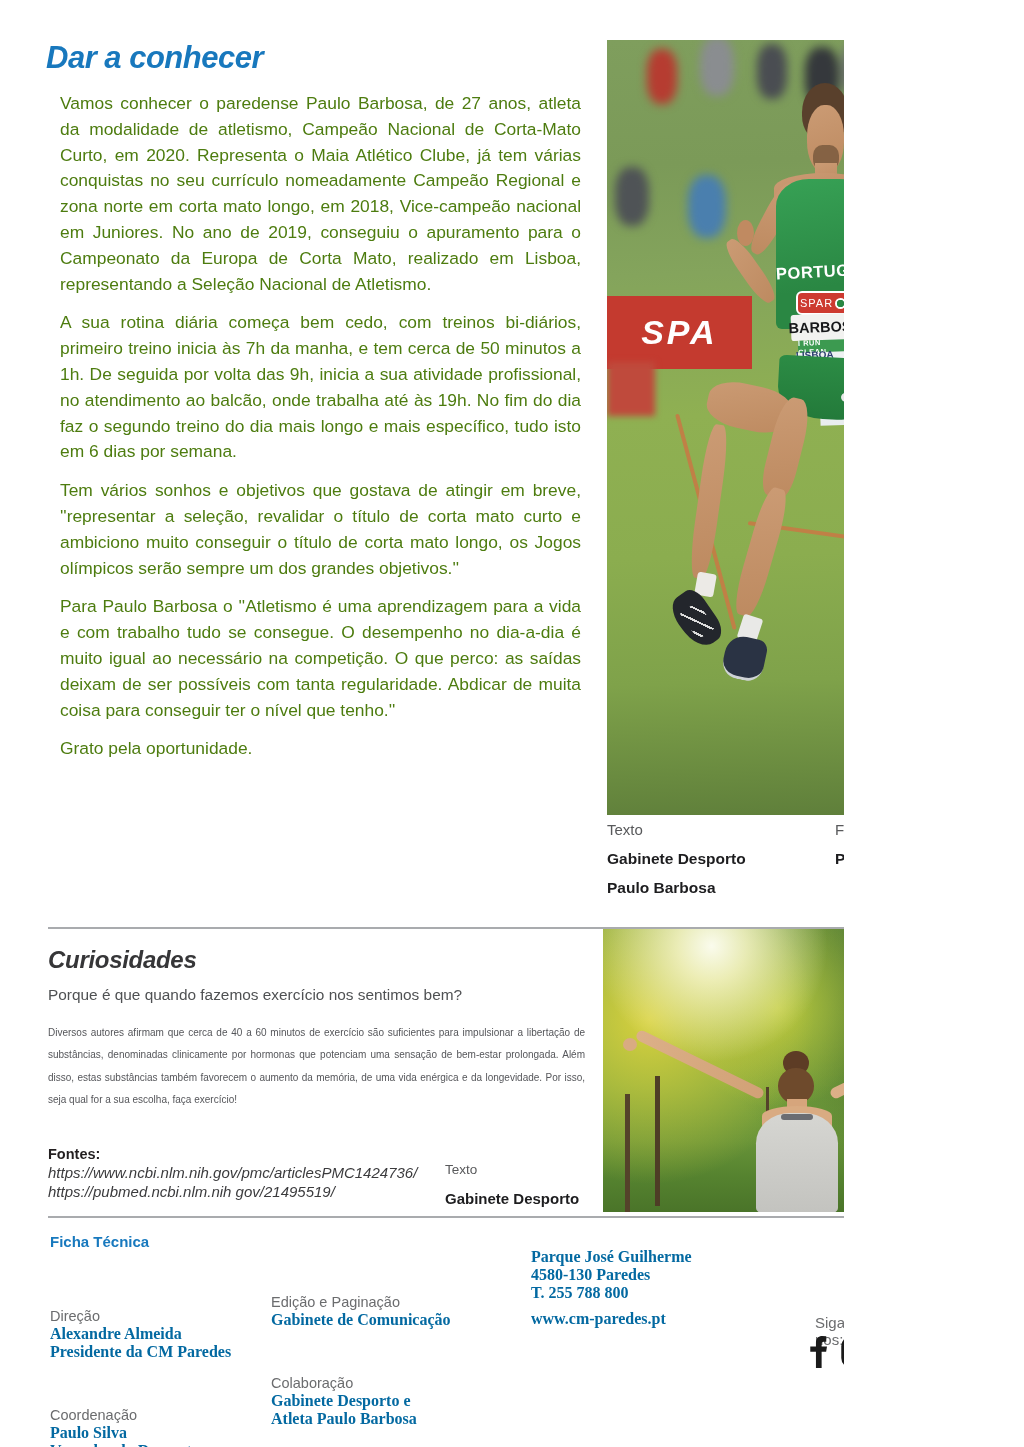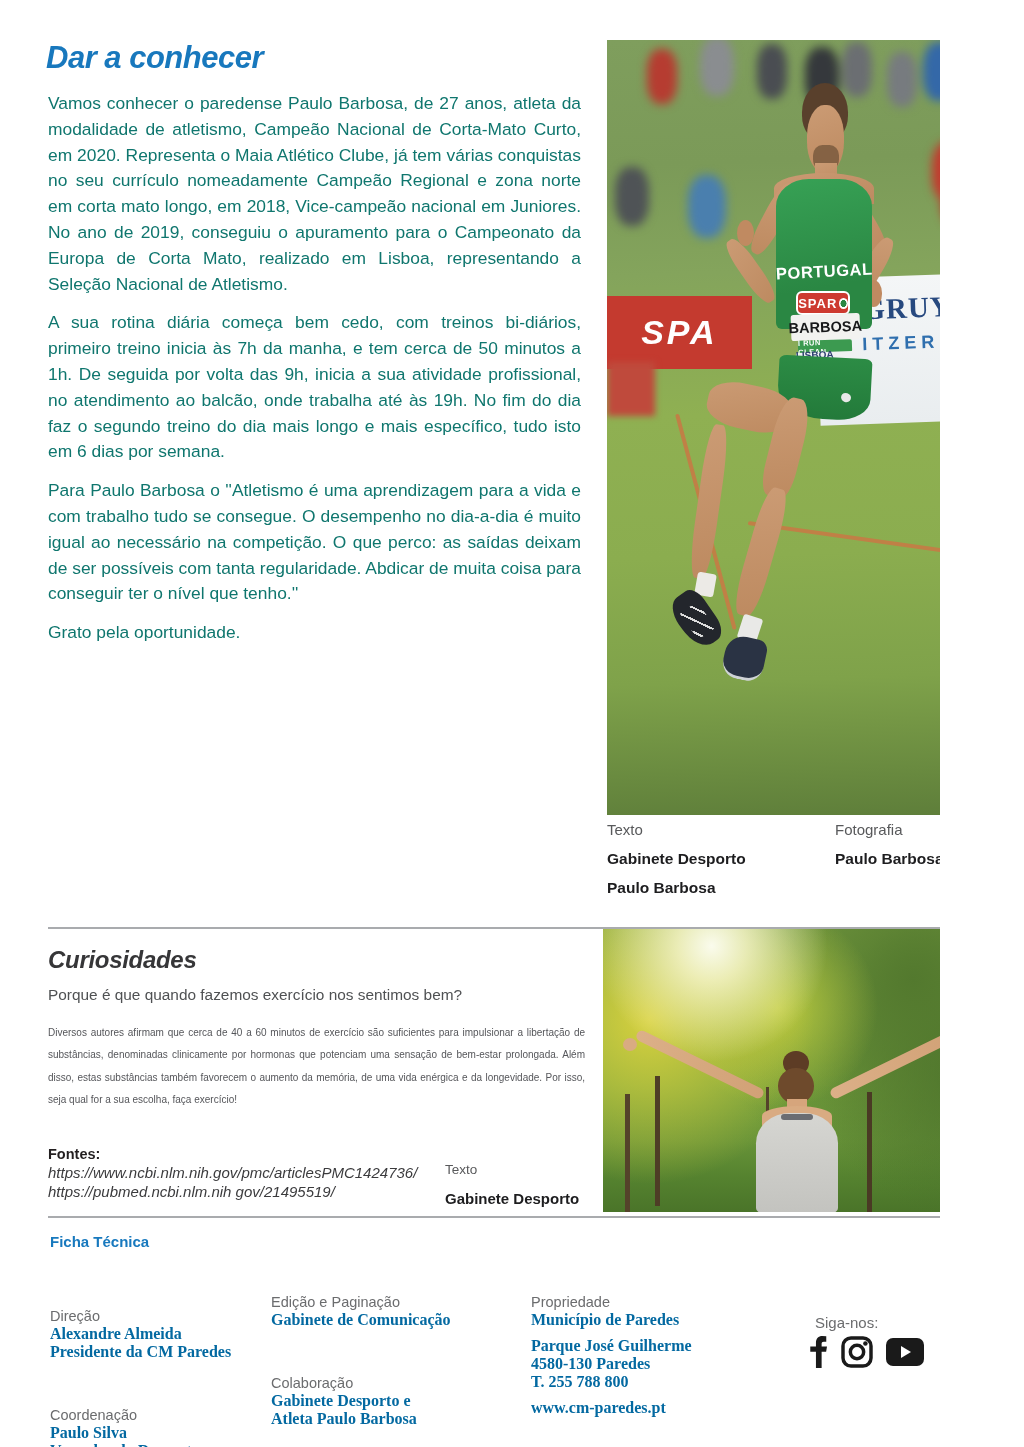--- a/index.html
+++ b/index.html
@@ -1,31 +1,31 @@
 <!DOCTYPE html>
 <html><head>
 <meta charset="utf-8">
 <style>
   * { margin:0; padding:0; box-sizing:border-box; }
   html,body { background:#ffffff; }
   .page {
-    position:relative; width:940px; height:1447px; background:#ffffff;
+    position:relative; width:844px; height:1447px; background:#ffffff;
     font-family:"Liberation Sans","DejaVu Sans",sans-serif; overflow:hidden;padding-left:8px;
   }
   .abs { position:absolute; }
 
   
   .article-title {
     left:46px; top:40px; font-size:31px; font-style:italic; font-weight:bold;
     letter-spacing:-0.5px; color:#1878bd;
   }
   .article-body { left:48px; top:91px; width:533px; }
   .article-body p {
     font-size:17.4px; line-height:25.8px; text-align:justify;
-    color:#0f766e; margin:0 0 13px 0;
+    color:#4d7c0f; margin:0 0 13px 12px;
   }
   .article-body p.last { margin-top:12px; }
 
   
   .photo1 {
     left:607px; top:40px; width:371px; height:775px; overflow:hidden;
     background:linear-gradient(178deg,#7f9e5d 0%,#7b9a58 16%,#84a45c 30%,
       #8fb052 48%,#8bad4f 66%,#7fa24a 82%,#5e7e3a 100%);
   }
   .crowd {
@@ -69,21 +69,21 @@
   .r-neck { left:56%; top:15.9%; width:6%; height:3%; }
   .r-shoulders { left:45%; top:17.1%; width:27%; height:4%; border-radius:50% 50% 0 0; }
   .r-jersey { left:45.5%; top:17.9%; width:26%; height:19.4%;
     background:linear-gradient(170deg,#37a155,#2a8743 70%);
     border-radius:34% 34% 6% 6% / 18% 18% 4% 4%; }
   .r-portugal { left:45.5%; top:28.6%; width:26%; text-align:center; color:#fff;
     font-weight:bold; font-size:16.5px; letter-spacing:.5px; transform:rotate(-3deg); }
   .r-sparbox { left:51%; top:32.4%; width:14.5%; height:3.1%; background:#cd3a30;
     border:2px solid #fff; border-radius:6px; display:flex; align-items:center;
     justify-content:center; gap:2px; }
-  .r-sparbox .t { color:#fff; font-weight:bold; font-size:13px; letter-spacing:1px; }
+  .r-sparbox .t { color:#fff; font-weight:normal; font-size:11px; letter-spacing:1px; }
   .r-sparbox .logo { width:11px; height:11px; border-radius:50%;
     background:radial-gradient(#2a8743 45%,#ffffff 50%); }
   .r-bib { left:49.5%; top:35.4%; width:18.5%; height:3.4%; background:#f2f2f0;
     border-radius:3px; display:flex; align-items:center; justify-content:center;
     transform:rotate(-2deg); }
   .r-bib span { color:#17181a; font-weight:bold; font-size:14.5px; }
   .r-clean { left:51.5%; top:38.7%; width:14.5%; height:1.7%; background:#3c9a50;
     border-radius:2px; display:flex; align-items:center; justify-content:center;
     transform:rotate(-2deg); }
   .r-clean span { color:#fff; font-weight:bold; font-size:7.5px; letter-spacing:.5px; }
@@ -188,20 +188,21 @@
 </style>
 </head>
 <body>
 
 <div class="page">
 
   <div class="abs article-title">Dar a conhecer</div>
   <div class="abs article-body">
     <p>Vamos conhecer o paredense Paulo Barbosa, de 27 anos, atleta da modalidade de atletismo, Campeão Nacional de Corta-Mato Curto, em 2020. Representa o Maia Atlético Clube, já tem várias conquistas no seu currículo nomeadamente Campeão Regional e zona norte em corta mato longo, em 2018, Vice-campeão nacional em Juniores. No ano de 2019, conseguiu o apuramento para o Campeonato da Europa de Corta Mato, realizado em Lisboa, representando a Seleção Nacional de Atletismo.</p>
     <p>A sua rotina diária começa bem cedo, com treinos bi-diários, primeiro treino inicia às 7h da manha, e tem cerca de 50 minutos a 1h. De seguida por volta das 9h, inicia a sua atividade profissional, no atendimento ao balcão, onde trabalha até às 19h. No fim do dia faz o segundo treino do dia mais longo e mais específico, tudo isto em 6 dias por semana.</p>
+    <p>Tem vários sonhos e objetivos que gostava de atingir em breve, ''representar a seleção, revalidar o título de corta mato curto e ambiciono muito conseguir o título de corta mato longo, os Jogos olímpicos serão sempre um dos grandes objetivos.''</p>
     <p>Para Paulo Barbosa o ''Atletismo é uma aprendizagem para a vida e com trabalho tudo se consegue. O desempenho no dia-a-dia é muito igual ao necessário na competição. O que perco: as saídas deixam de ser possíveis com tanta regularidade. Abdicar de muita coisa para conseguir ter o nível que tenho.''</p>
     <p class="last">Grato pela oportunidade.</p>
   </div>
 
   <div class="abs photo1">
     <div class="abs crowd"></div>
     <div class="abs board-red">
       <span>SPA</span>
     </div>
     <div class="abs board-red2"></div>
@@ -319,24 +320,20 @@
     </div>
     <div class="grp">
       <div class="lbl">Colaboração</div>
       <div class="bld">Gabinete Desporto e</div>
       <div class="bld">Atleta Paulo Barbosa</div>
     </div>
   </div>
 
   <div class="abs fcol col3">
     <div class="grp tight">
-      <div class="lbl">Propriedade</div>
-      <div class="bld">Município de Paredes</div>
-    </div>
-    <div class="grp tight">
       <div class="bld">Parque José Guilherme</div>
       <div class="bld">4580-130 Paredes</div>
       <div class="bld">T. 255 788 800</div>
     </div>
     <div class="bld" style="margin-top:6px;">www.cm-paredes.pt</div>
   </div>
 
   <div class="abs siga">Siga-nos:</div>
   <div class="abs social">
     <svg width="18" height="32" viewBox="0 0 12 22">

